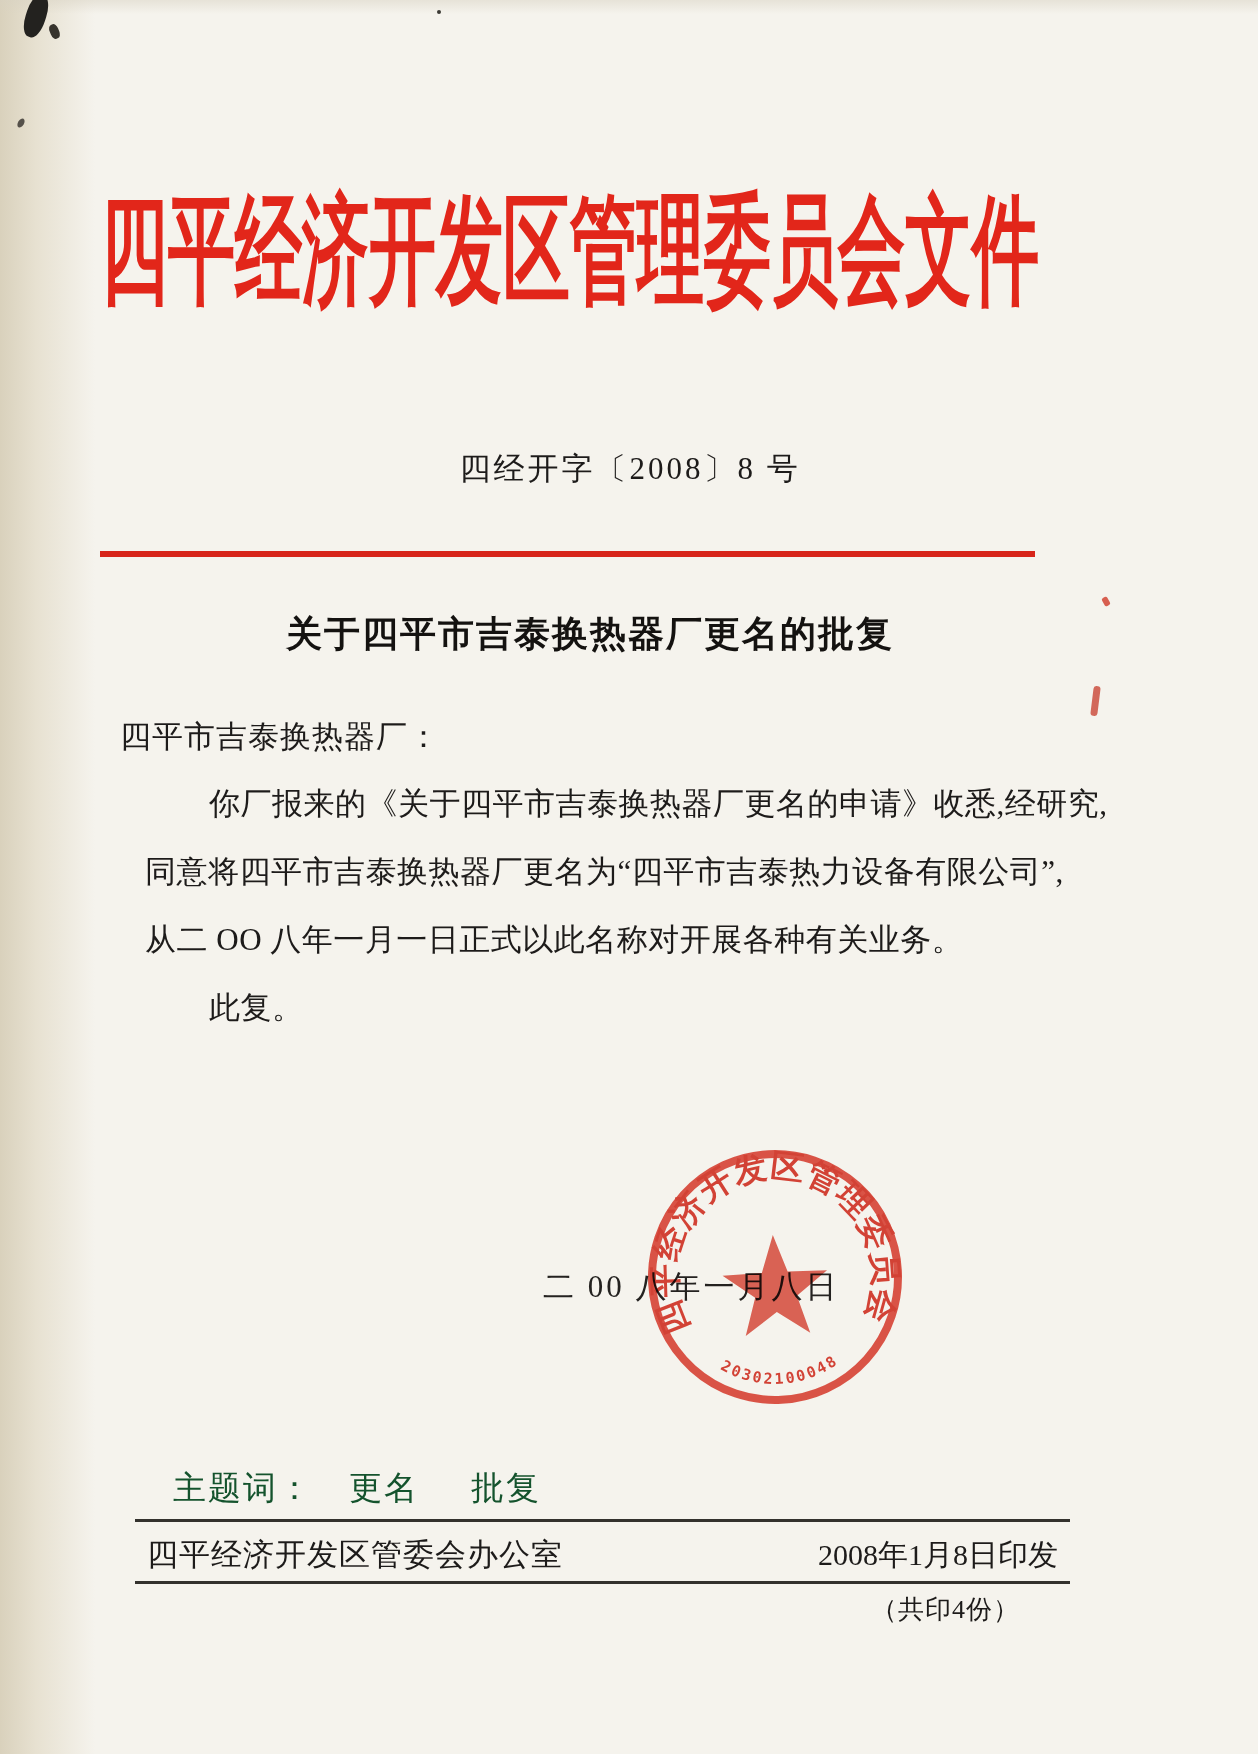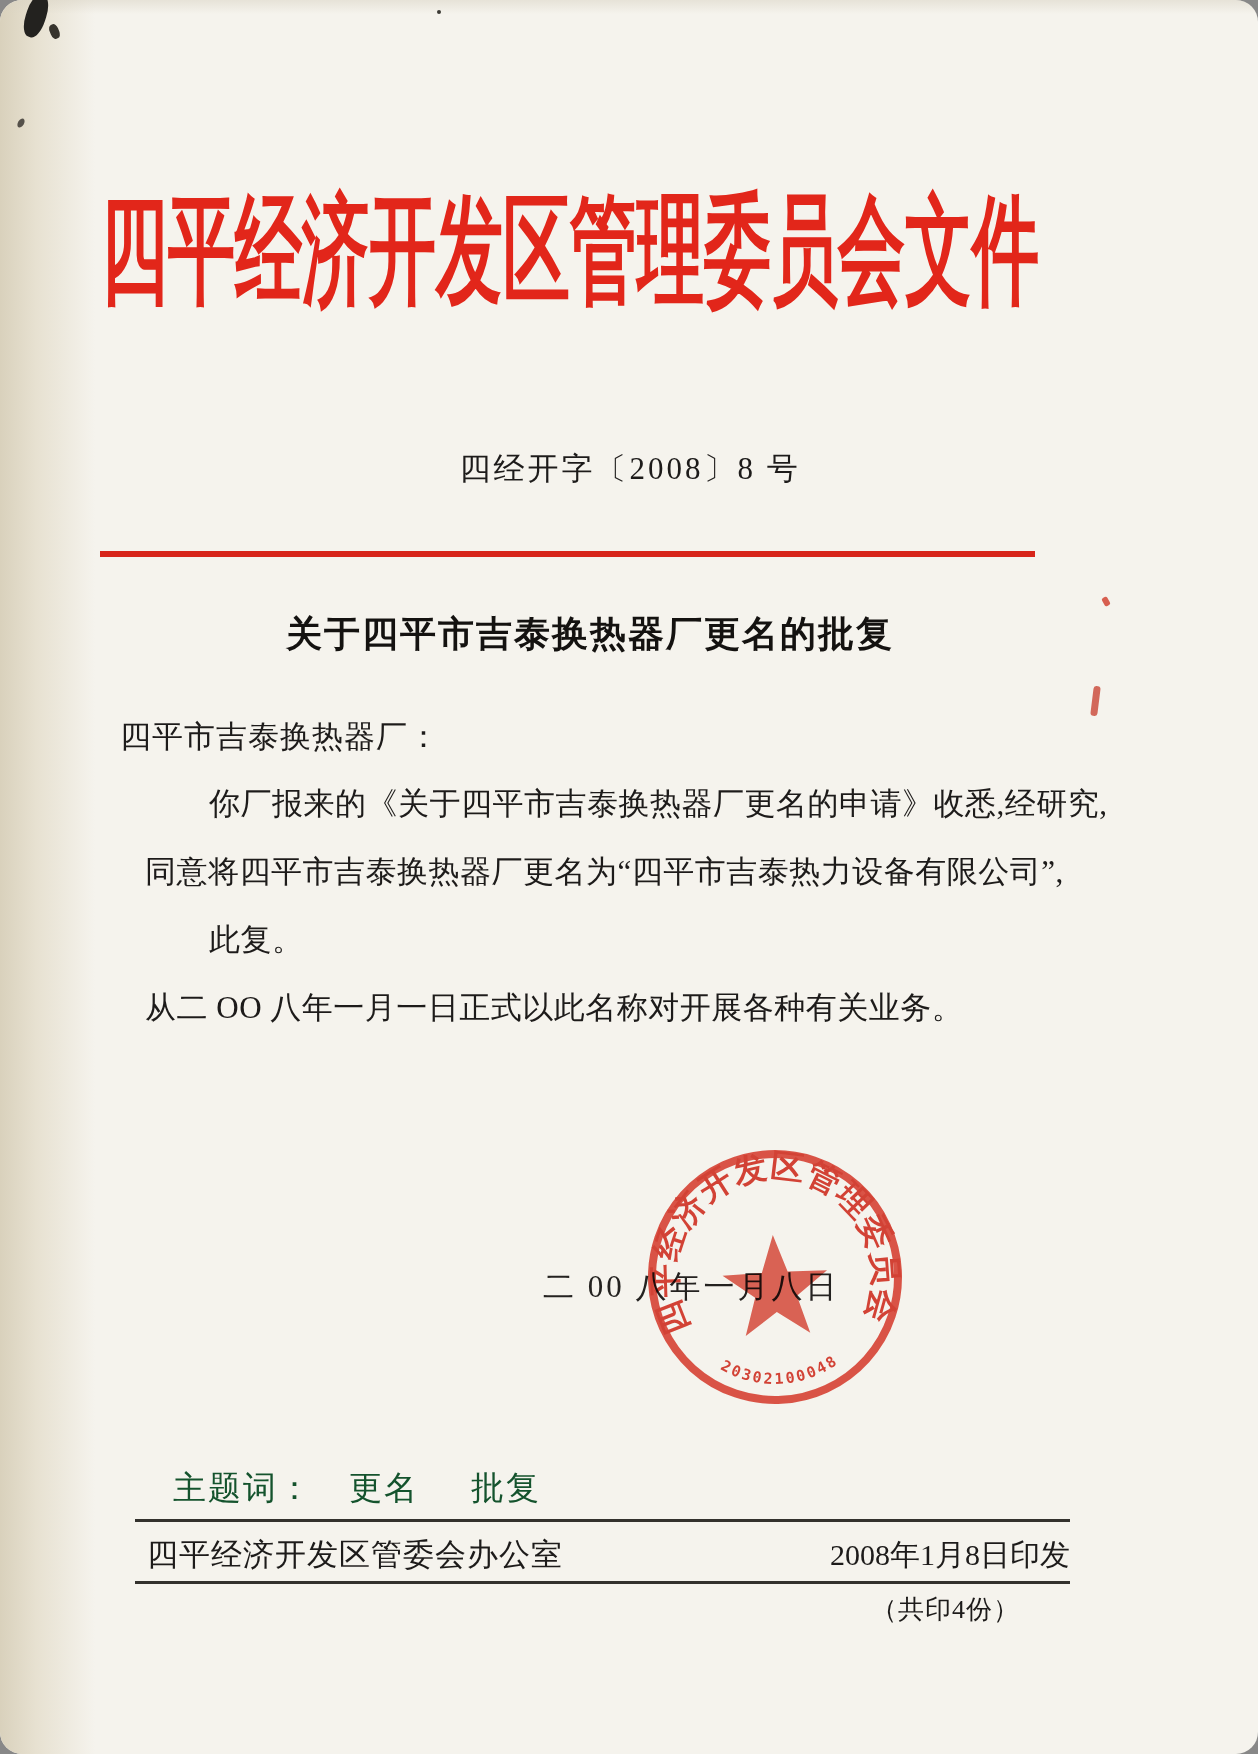--- a/index.html
+++ b/index.html
@@ -4,21 +4,20 @@
 <style>
   html,body{margin:0;padding:0;background:#888;}
   .page{
     position:relative;
     width:1258px;height:1754px;
     margin:0 auto;
     background:#f5f3ed;
     overflow:hidden;
     font-family:"Liberation Serif","DejaVu Serif",serif;
     color:#1d1b1a;
-    border-radius:22px;
   }
   
   .scan-edge{
     position:absolute;left:0;top:0;bottom:0;width:95px;
     background:linear-gradient(90deg,#d9d1bc 0%,#e7e1d1 38%,rgba(245,243,237,0) 100%);
   }
   .scan-edge-top{
     position:absolute;left:0;top:0;right:0;height:14px;
     background:linear-gradient(180deg,#d8d2c2 0%,rgba(245,243,237,0) 100%);
     opacity:.5;
@@ -87,21 +86,21 @@
     position:absolute;top:1466px;left:173px;
     font-size:33px;font-weight:normal;letter-spacing:2px;color:#14532d;
     font-family:"Liberation Sans","DejaVu Sans",sans-serif;
   }
   .kw1{margin-left:36px;}
   .kw2{margin-left:52px;}
   .rule{position:absolute;left:135px;width:935px;height:3px;background:#33312d;}
   .rule-top{top:1519px;}
   .rule-bottom{top:1581px;}
   .footer-row{
-    position:absolute;top:1534px;left:147px;right:188px;
+    position:absolute;top:1534px;left:147px;right:200px;
     display:flex;justify-content:space-between;align-items:baseline;
     font-size:31px;letter-spacing:1px;
   }
   .print-date{font-size:30px;letter-spacing:0;}
   .copies-note{
     position:absolute;top:1592px;right:238px;
     font-size:26px;letter-spacing:1px;
   }
 </style>
 </head>
@@ -124,22 +123,22 @@
 
   <div class="red-rule"></div>
 
   <h2 class="doc-title">关于四平市吉泰换热器厂更名的批复</h2>
 
   <div class="salutation">四平市吉泰换热器厂：</div>
 
   <div class="body-lines">
     <div class="line indent">你厂报来的《关于四平市吉泰换热器厂更名的申请》收悉,经研究,</div>
     <div class="line">同意将四平市吉泰换热器厂更名为“四平市吉泰热力设备有限公司”,</div>
+    <div class="line">从二 OO 八年一月一日正式以此名称对开展各种有关业务。</div>
     <div class="line indent">此复。</div>
-    <div class="line">从二 OO 八年一月一日正式以此名称对开展各种有关业务。</div>
   </div>
 
   <div class="issue-date">二 00 八年一月八日</div>
 
   <svg class="seal" viewBox="0 0 270 270" xmlns="http://www.w3.org/2000/svg">
     <circle class="ring" cx="135" cy="135" r="123" fill="none" stroke-width="8" opacity="0.92"></circle>
     <path id="sealTextArc" d="M 45.3,176.8 A 99,99 0 1 1 224.7,176.8" fill="none"></path>
     <path id="sealSerialArc" d="M 70.6,220.4 A 107,107 0 0 0 199.4,220.4" fill="none"></path>
     <polygon class="star" opacity="0.88" points="135,93 147.9,130.2 187.3,131 155.9,154.8 167.3,192.5 135,170 102.7,192.5 114.1,154.8 82.7,131 122.1,130.2"></polygon>
     <text class="ring-text" text-anchor="middle">

